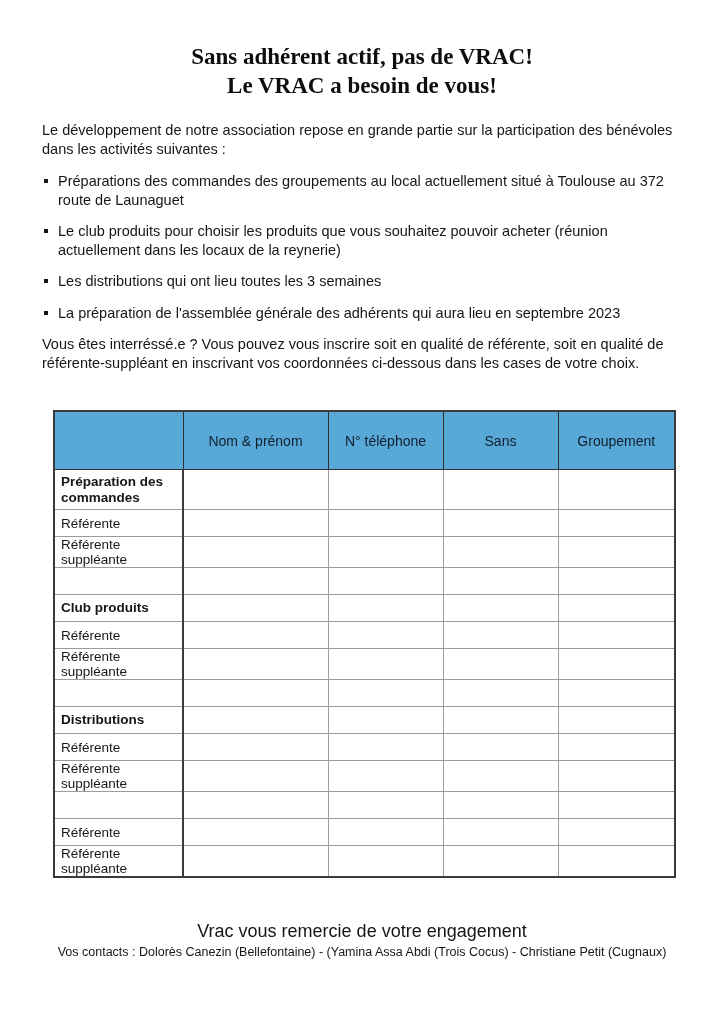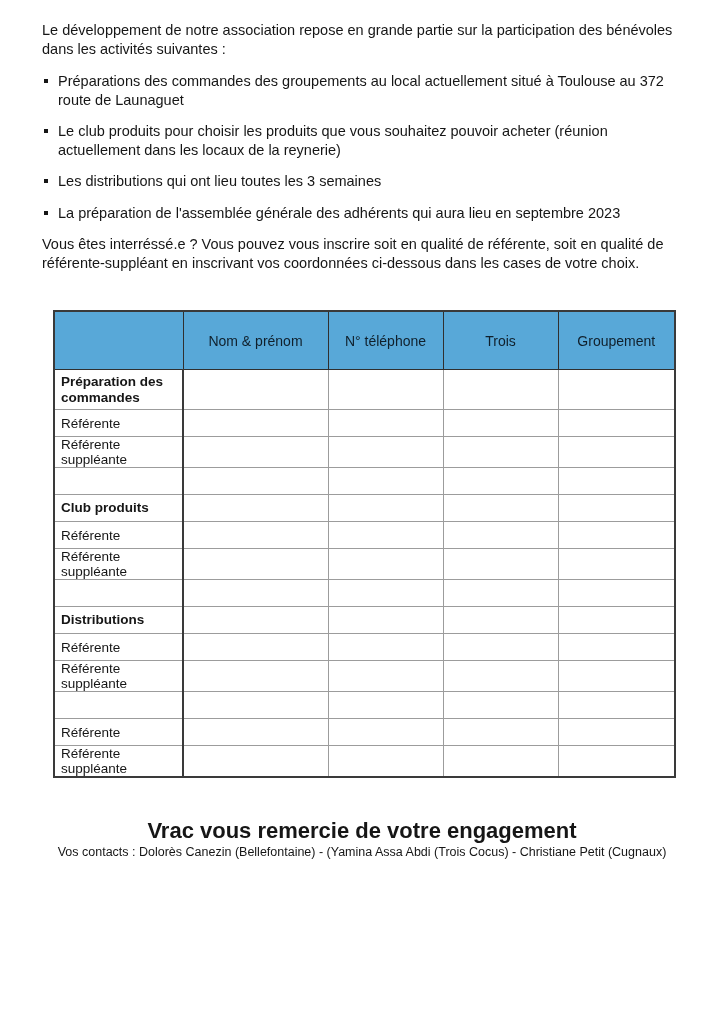--- a/index.html
+++ b/index.html
@@ -72,36 +72,40 @@
     padding:0 0 0 6px;
     vertical-align:middle;
   }
   table.signup td.c0{border-right:2px solid #3a3a3a;}
   table.signup tr.row{height:27px;}
   table.signup tr.row-tall{height:40px;}
   table.signup td.section-title{font-weight:bold;line-height:16px;}
   .closing-title{
     margin:42px 0 0 0;
     text-align:center;
-    font-weight:bold;
-    font-size:22px;
+    font-weight:normal;
+    font-size:18px;
     line-height:22px;
   }
   .contacts{
     margin:2px 20px 0 20px;
     text-align:center;
     font-size:12.5px;
     line-height:16px;
   }
 </style>
 </head>
 <body>
 
 <div class="page">
 
+  <h1 class="doc-title">
+    <span>Sans adhérent actif, pas de VRAC!</span><br>
+    <span>Le VRAC a besoin de vous!</span>
+  </h1>
 
   <p class="intro">Le développement de notre association repose en grande partie sur la participation des bénévoles dans les activités suivantes :</p>
 
   <ul class="bullet-list">
     <li>
       <span class="marker"></span>
       <span>Préparations des commandes des groupements au local actuellement situé à Toulouse au 372 route de Launaguet</span>
     </li>
     <li>
       <span class="marker"></span>
@@ -125,21 +129,21 @@
         <col style="width:145px">
         <col style="width:115px">
         <col style="width:115px">
         <col style="width:117px">
     </colgroup>
     <thead>
       <tr class="row">
         <th style="background: rgb(88, 168, 216);"></th>
         <th style="background: rgb(88, 168, 216);">Nom &amp; prénom</th>
         <th style="background: rgb(88, 168, 216);">N° téléphone</th>
-        <th style="background: rgb(88, 168, 216);">Trois</th>
+        <th style="background: rgb(88, 168, 216);">Sans</th>
         <th style="background: rgb(88, 168, 216);">Groupement</th>
       </tr>
     </thead>
     <tbody>
 
       <tr class="row-tall">
         <td class="c0 section-title">Préparation des commandes</td>
         <td></td>
           <td></td>
           <td></td>

